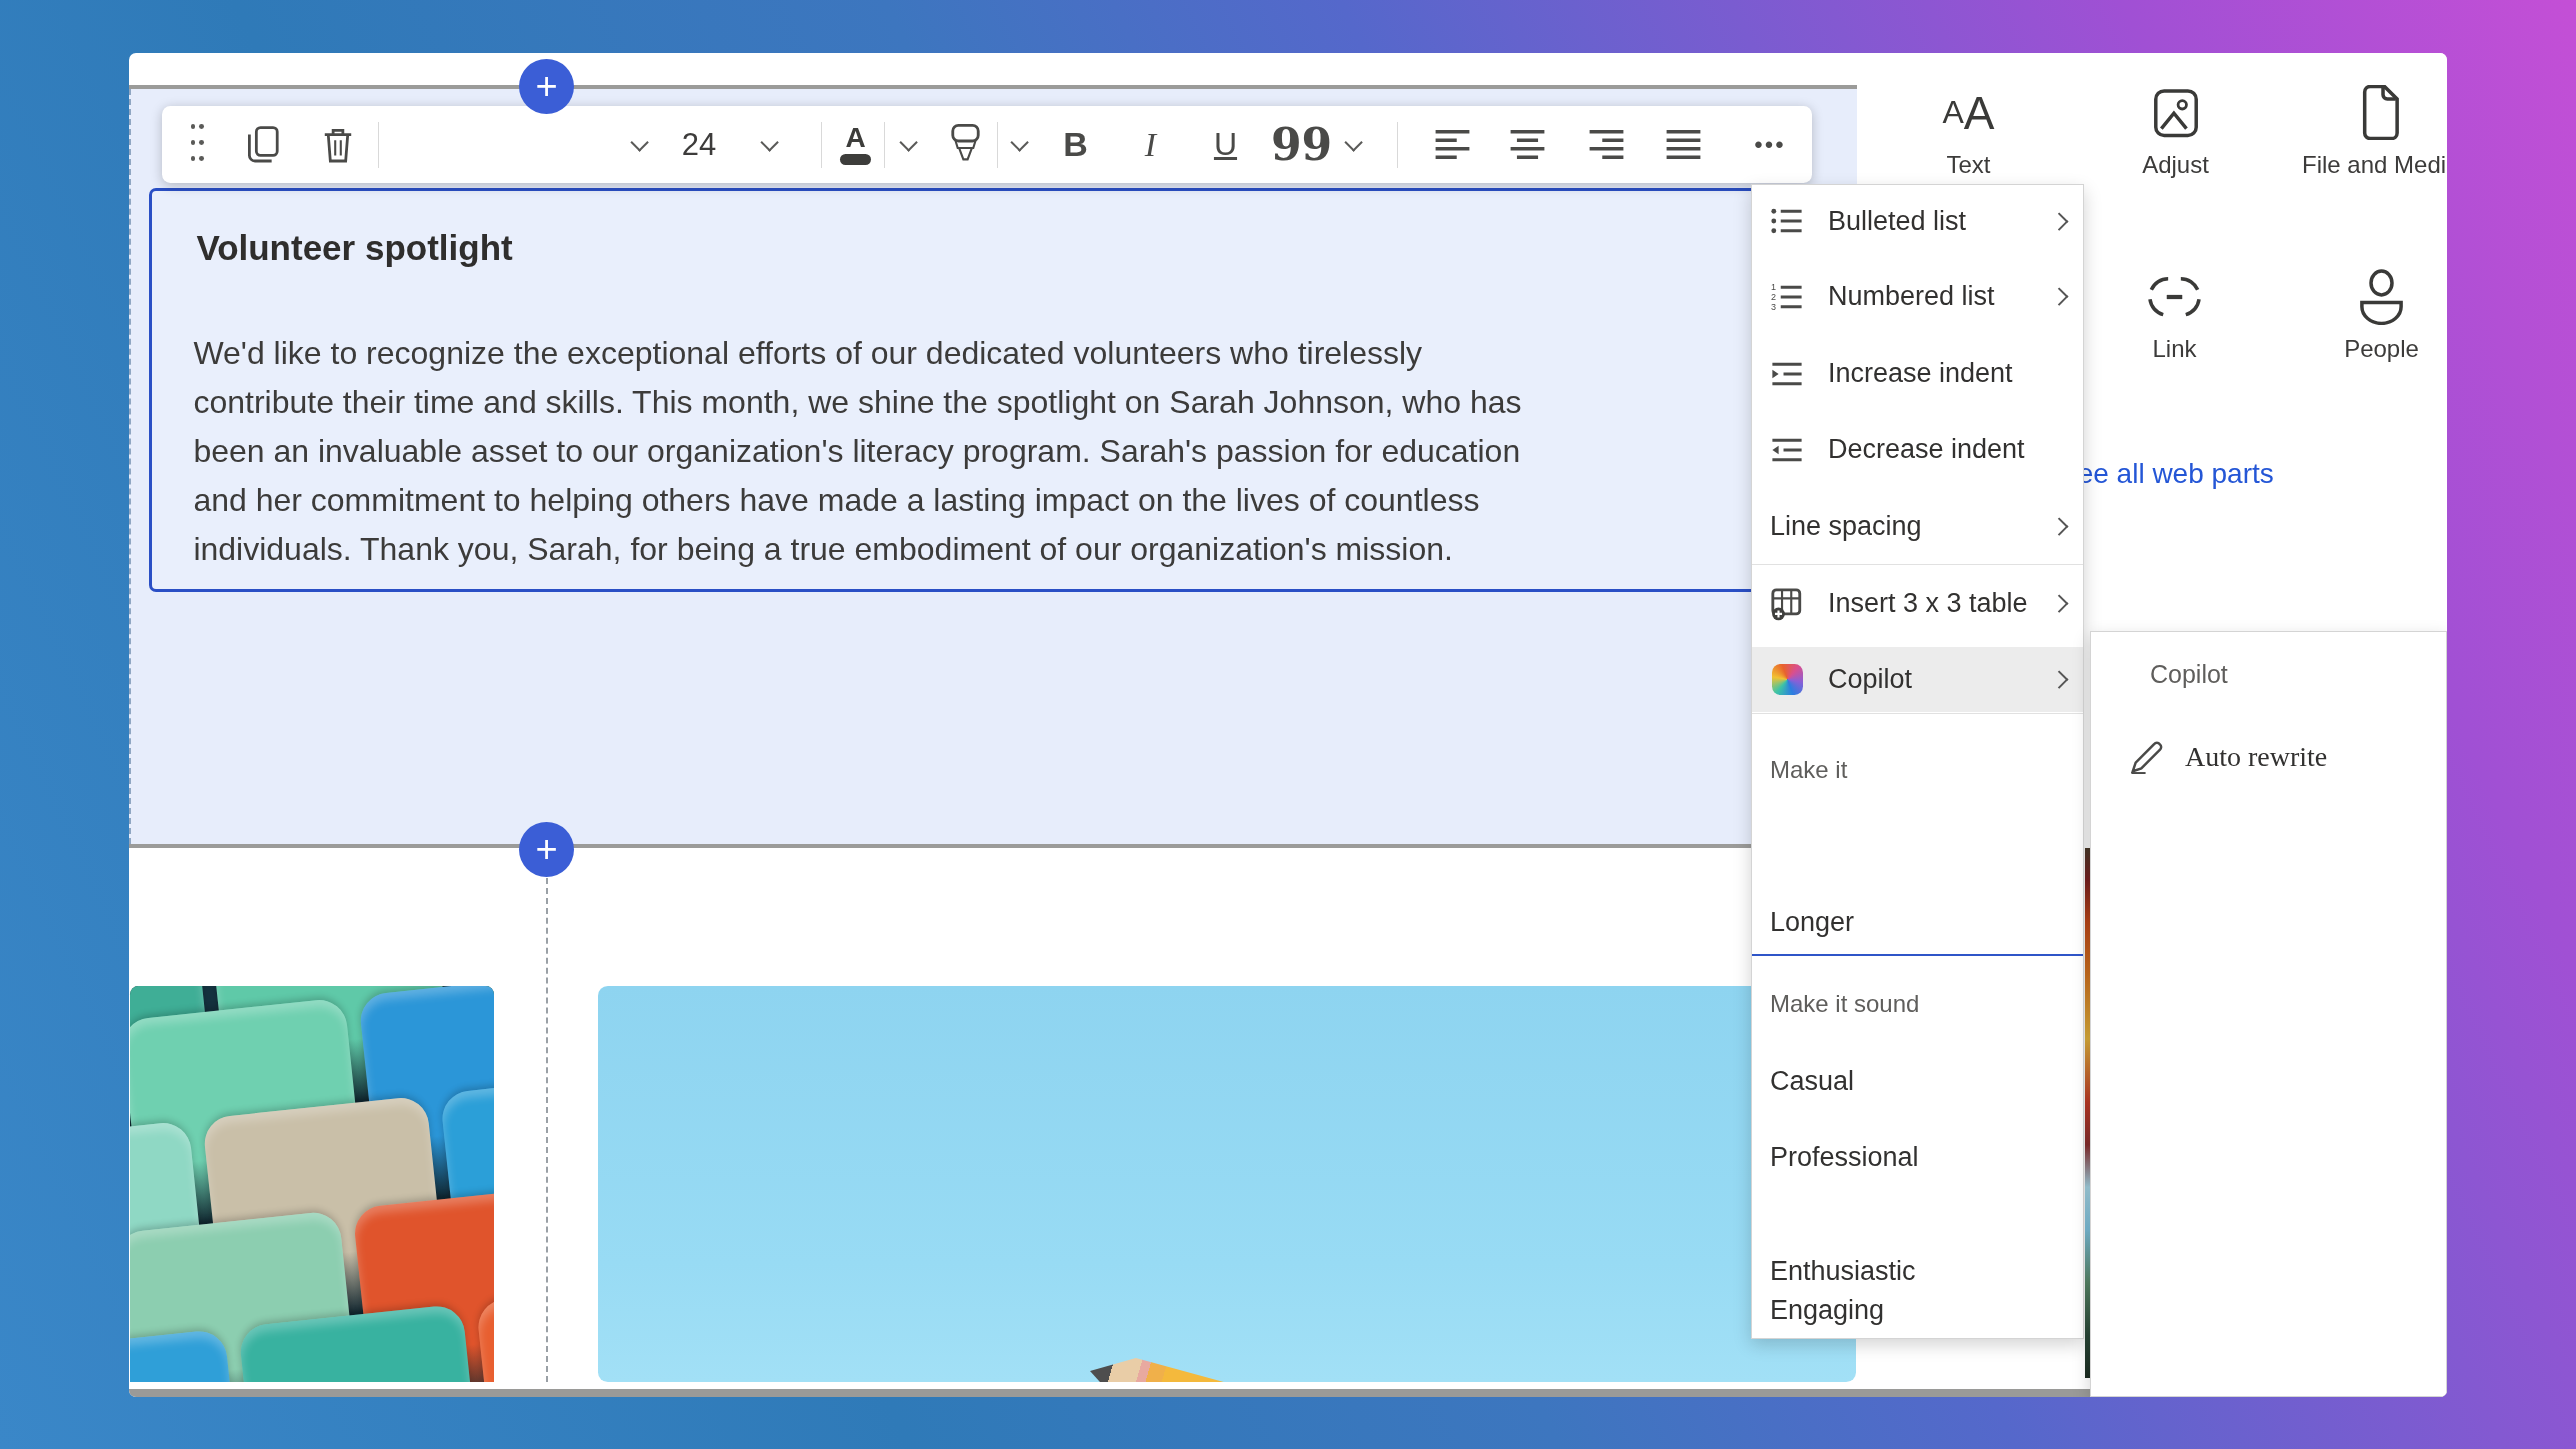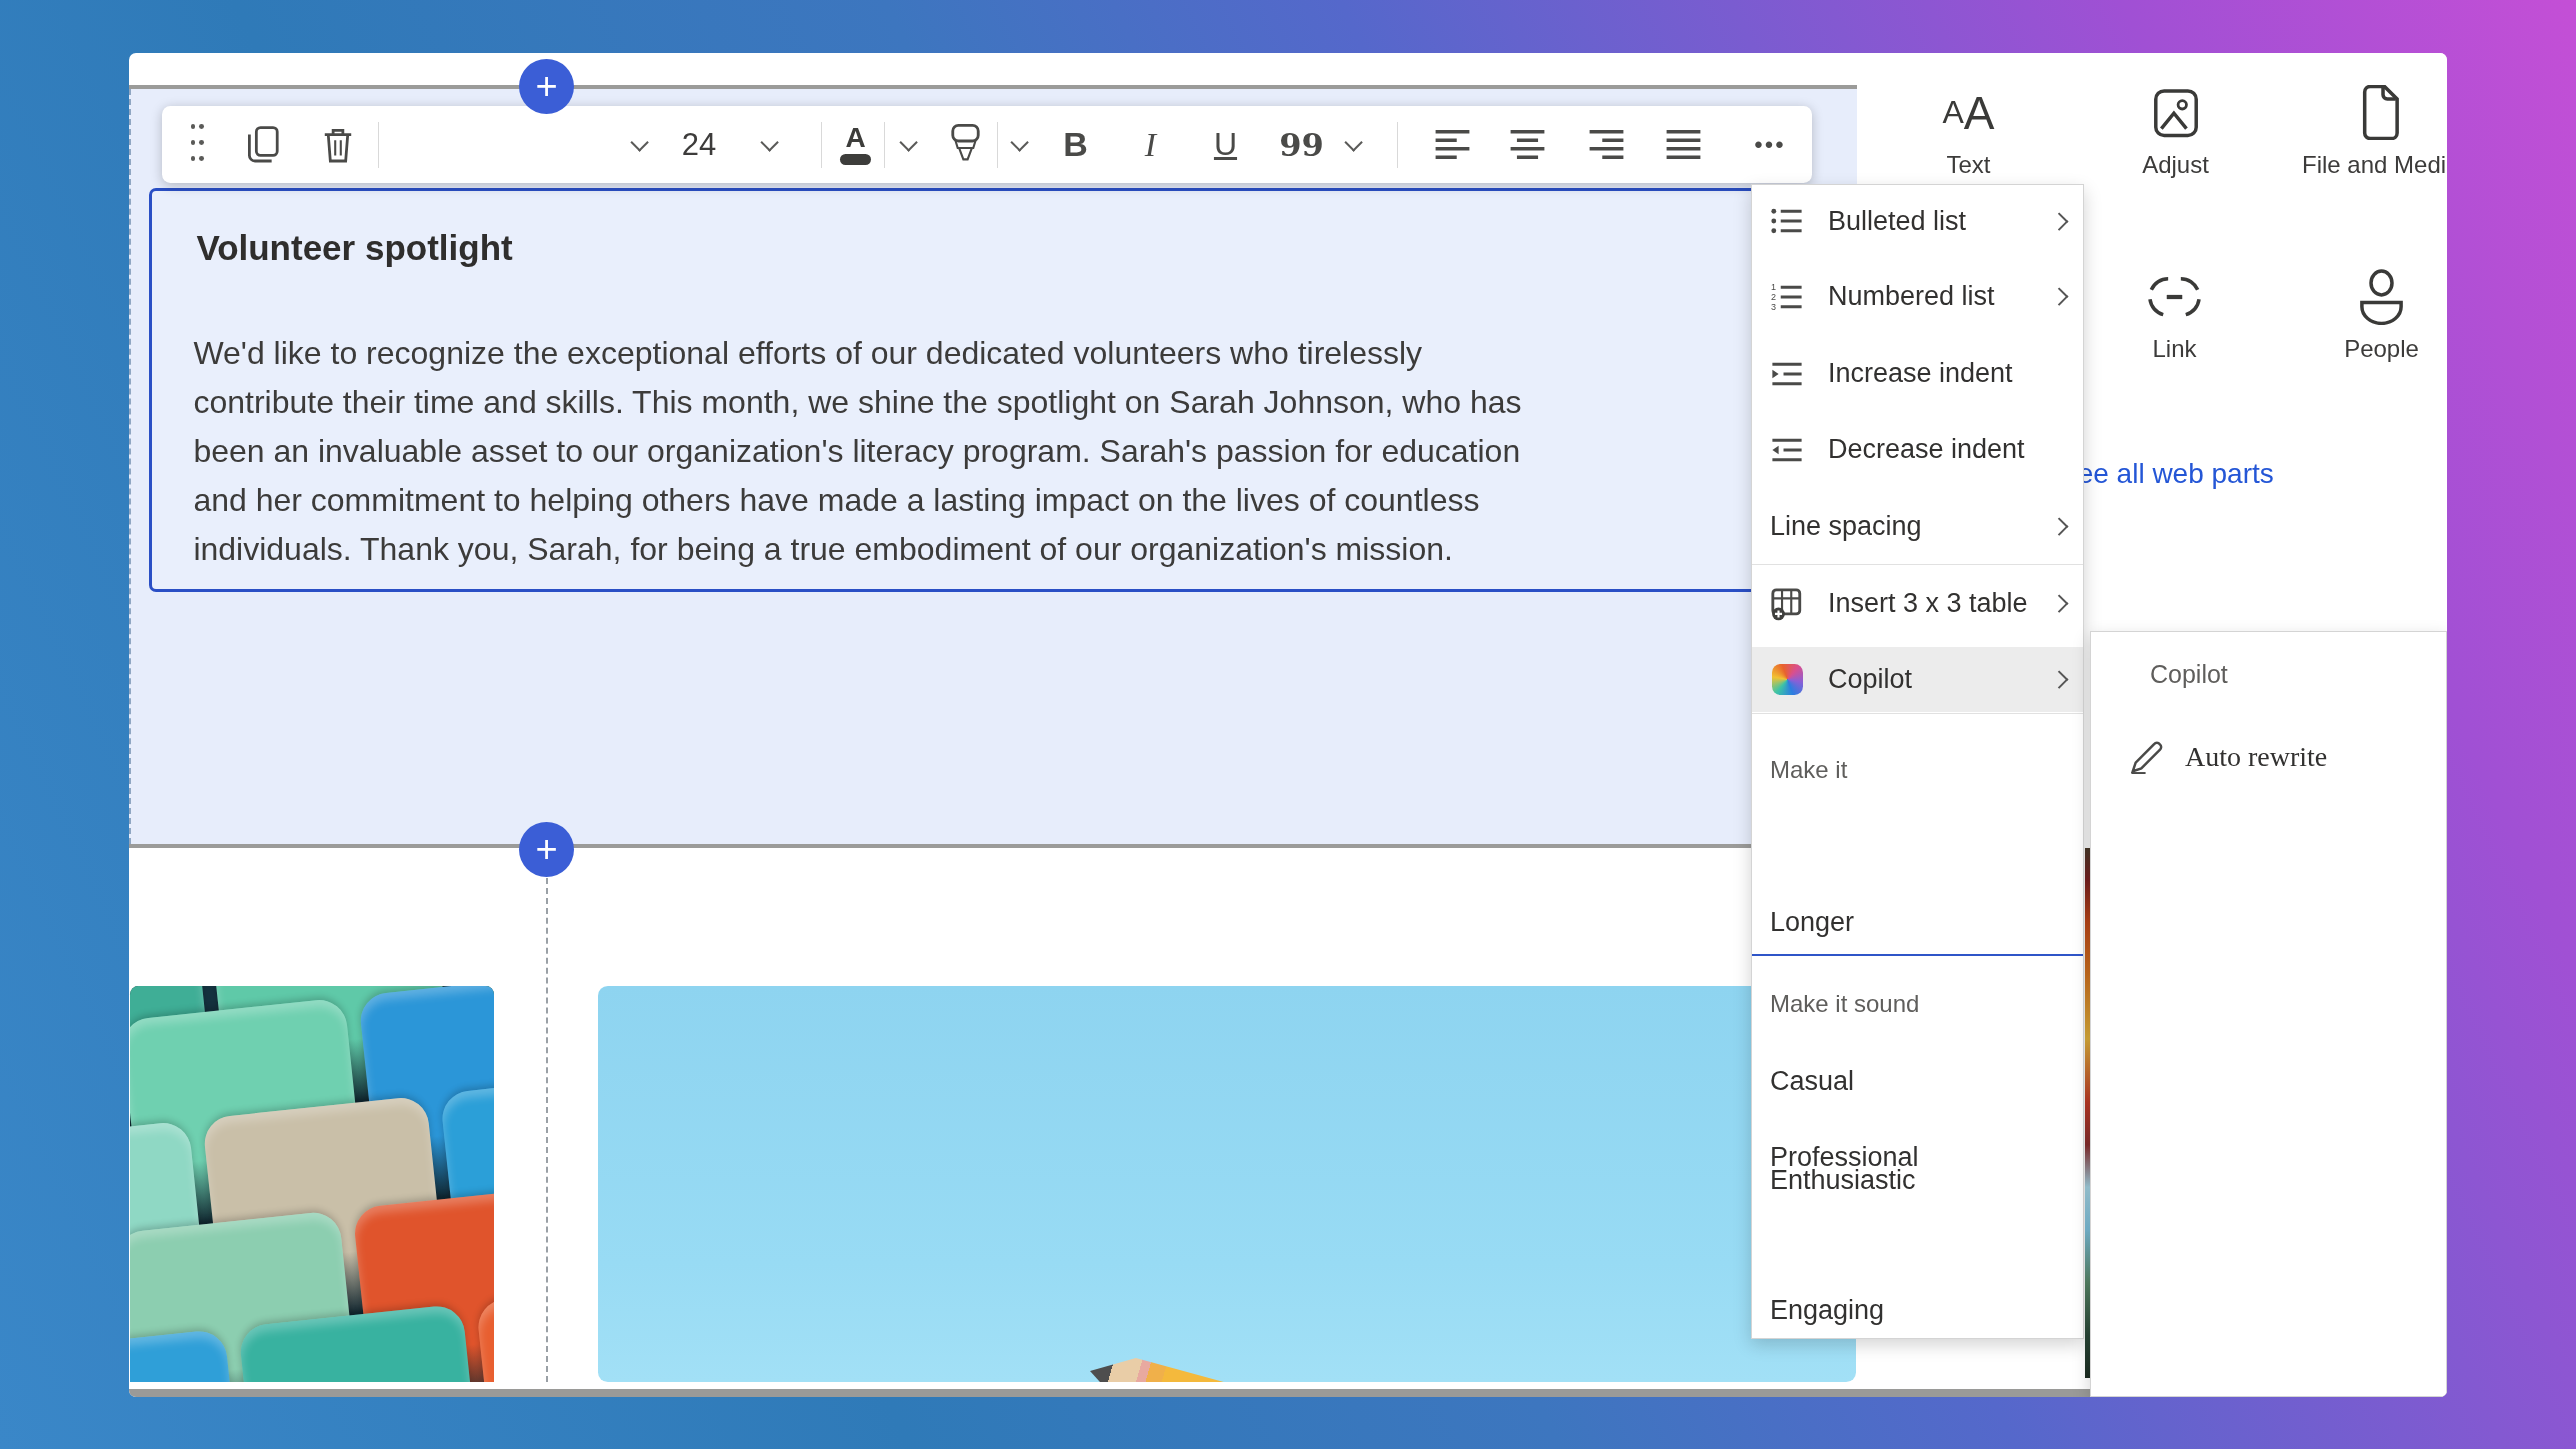--- a/index.html
+++ b/index.html
@@ -22,21 +22,21 @@
   .tbi{position:absolute;top:0;height:77px;display:flex;align-items:center;justify-content:center;color:#4a4a48;}
   .tb-div{position:absolute;top:15.5px;width:1.4px;height:46px;background:#d9d9d9;}
   .chevD{display:inline-block;width:11.2px;height:11.2px;border-right:2.1px solid #5a5a58;border-bottom:2.1px solid #5a5a58;transform:rotate(45deg) translate(-1.4px,-1.4px);}
   .chevR{display:inline-block;width:10.5px;height:10.5px;border-right:2.1px solid #555;border-top:2.1px solid #555;transform:rotate(45deg);}
   .dots6{width:9.8px;height:41px;position:relative;}
   .dots6 i{position:absolute;width:4.9px;height:4.9px;border-radius:50%;background:#5a5a58;}
   .tb-text{font-size:31px;color:#3d3c3b;}
   .bold-b{font-size:34px;font-weight:700;}
   .ital-i{font-size:34px;font-style:italic;font-family:"Liberation Serif",serif;}
   .und-u{font-size:32px;text-decoration:underline;}
-  .quote99{font-size:32px;font-family:"DejaVu Serif",serif;font-weight:700;}
+  .quote99{font-size:44px;font-family:"DejaVu Serif",serif;font-weight:700;}
   .ellip{font-size:24px;letter-spacing:2.1px;color:#4a4a48;}
 
   
   .plus{position:absolute;width:55px;height:55px;border-radius:50%;background:#3b5ed6;color:#fff;display:flex;align-items:center;justify-content:center;font-size:38px;font-weight:300;z-index:6;}
 
   
   #chairs{position:absolute;left:1.4px;top:933px;width:364px;height:396px;border-radius:8.4px 8.4px 0 0;overflow:hidden;background:#15323f;}
   #chair-grid{position:absolute;left:-84px;top:-98px;width:703px;height:689px;transform:rotate(-6deg);}
   #sky{position:absolute;left:469px;top:933px;width:1258px;height:396px;border-radius:9.8px;overflow:hidden;background:linear-gradient(180deg,#8ed4f0 0%,#98dbf4 70%,#a2e0f6 100%);}
   #pencil{position:absolute;left:492px;top:355px;width:450px;height:60px;transform:rotate(16deg);transform-origin:0 50%;
@@ -354,21 +354,21 @@
       <div class="mdiv-blue" style="top:769px;"></div>
       <div class="mrow" style="top:798px;height:42px;">
         <span class="mhead">Make it sound</span>
       </div>
       <div class="mrow" style="top:864px;">
         <span class="mlabel">Casual</span>
       </div>
       <div class="mrow" style="top:940px;">
         <span class="mlabel">Professional</span>
       </div>
-      <div class="mrow" style="top:963px;text-align:right;">
+      <div class="mrow" style="top:1054px;text-align:right;">
         <span class="mlabel">Enthusiastic</span>
       </div>
       <div class="mrow" style="top:1093px;">
         <span class="mlabel">Engaging</span>
       </div>
     </div>
 
     <div id="submenu">
       <div class="shead">Copilot</div>
       <div class="srow" style="top:92px;font-family:Liberation Serif, serif;">

